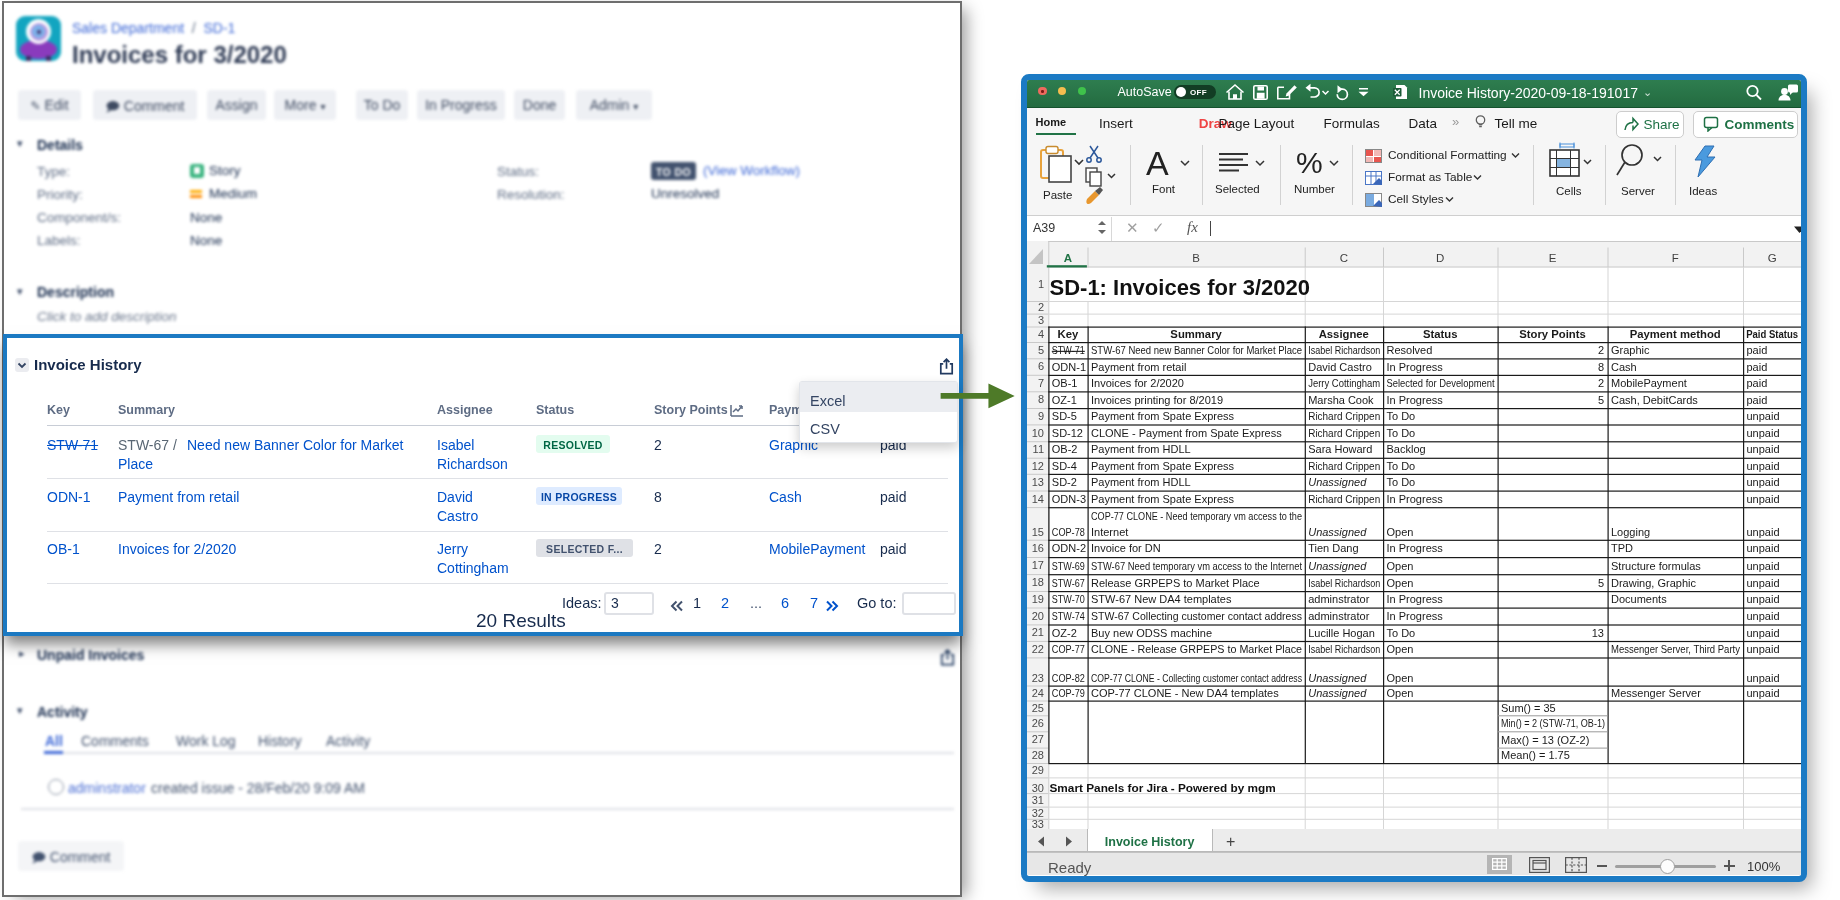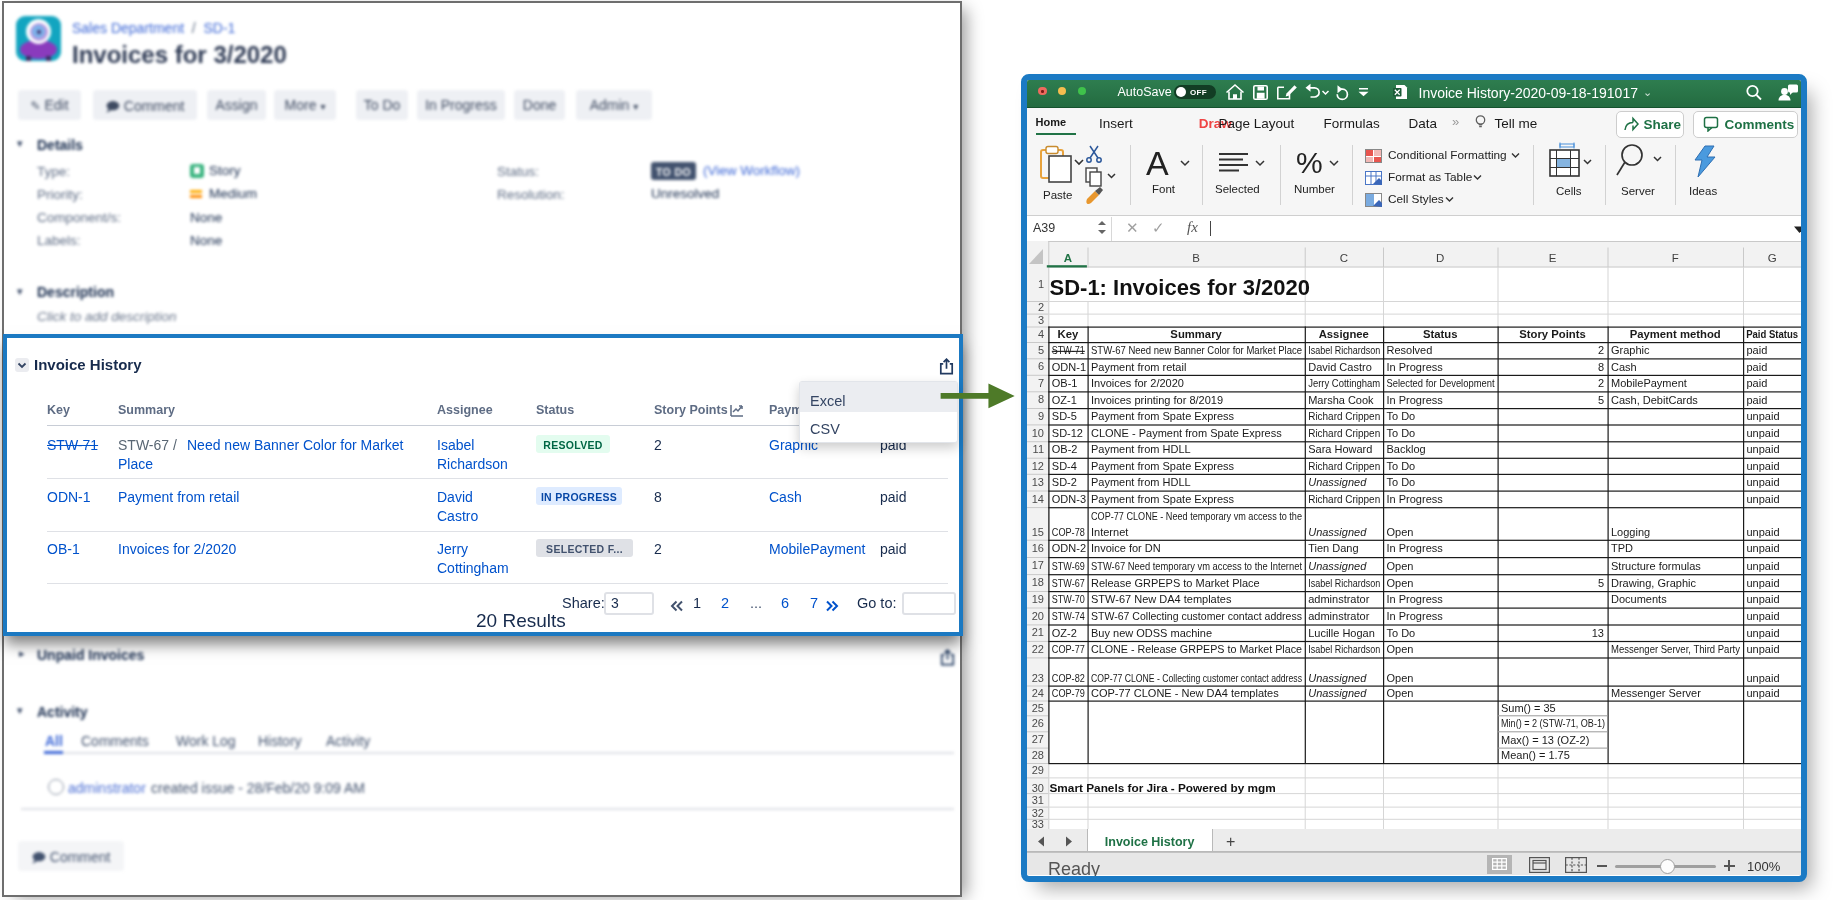--- a/index.html
+++ b/index.html
@@ -140,21 +140,21 @@
   <div class="t" style="left:430px;top:203px;font-size:14px;color:#0052cc;">Jerry</div>
   <div class="t" style="left:430px;top:222px;font-size:14px;color:#0052cc;">Cottingham</div>
   <div class="abs" style="left:529px;top:201px;width:97px;height:18px;border-radius:3px;background:#dfe1e6;"></div>
   <div class="t" style="left:529px;top:205px;width:97px;text-align:center;font-size:10.5px;font-weight:bold;color:#42526e;letter-spacing:.3px;">SELECTED F...</div>
   <div class="t" style="left:647px;top:203px;font-size:14px;color:#172b4d;">2</div>
   <div class="t" style="left:762px;top:203px;font-size:14px;color:#0052cc;">MobilePayment</div>
   <div class="t" style="left:873px;top:203px;font-size:14px;color:#172b4d;">paid</div>
   <div class="abs" style="left:40px;top:244.5px;width:901px;height:1.4px;background:#dfe1e6;"></div>
 
   <div class="t" style="left:469px;top:272px;font-size:19px;color:#172b4d;">20 Results</div>
-  <div class="t" style="left:555px;top:256.5px;font-size:14.5px;color:#172b4d;">Share:</div>
+  <div class="t" style="left:555px;top:256.5px;font-size:14.5px;color:#172b4d;">Ideas:</div>
   <div class="abs" style="left:597px;top:253.5px;width:50px;height:23px;box-sizing:border-box;border:2px solid #dfe1e6;border-radius:3px;background:#fff;"></div>
   <div class="t" style="left:604px;top:256.5px;font-size:14px;color:#172b4d;">3</div>
   <svg class="abs" style="left:663px;top:262px" width="14" height="12" viewBox="0 0 14 12">
         <g stroke="#42526e" stroke-width="2" fill="none">
           <path d="M6.5 1.5 L2 6 L6.5 10.5 M12 1.5 L7.5 6 L12 10.5"></path>
         </g>
       </svg>
   <div class="t" style="left:686px;top:256.5px;font-size:14.5px;color:#172b4d;">1</div>
   <div class="t" style="left:714px;top:256.5px;font-size:14.5px;color:#0052cc;">2</div>
   <div class="t" style="left:743px;top:256.5px;font-size:14.5px;color:#42526e;">...</div>
@@ -240,21 +240,21 @@
           <path d="M5.8 10.5 h3.4 M6.2 12.5 h2.6"></path>
         </g>
       </svg>
 <div class="t" style="left:468.0px;top:35.5px;font-size:13.5px;color:#1a1a1a;">Tell me</div>
 <div class="abs" style="left:589.0px;top:30.5px;width:68px;height:27px;background:#fff;border:1px solid #cdcdcd;border-radius:5px;box-sizing:border-box;"></div>
 <svg class="abs" style="left:596.0px;top:36.0px" width="17" height="16" viewBox="0 0 17 16">
         <g stroke="#1e7145" stroke-width="1.5" fill="none">
           <path d="M2 14 c0.5-5 3.5-7.5 8-7.5 M10 6.5 V2.5 L15 8 L10 13.5 V9.5"></path>
         </g>
       </svg>
-<div class="t" style="left:617.0px;top:36.5px;font-size:13.5px;font-weight:bold;color:#1e7145;">Share</div>
+<div class="t" style="left:617.0px;top:36.5px;font-size:13.5px;font-weight:normal;color:#1e7145;">Share</div>
 <div class="abs" style="left:666.5px;top:30.5px;width:105px;height:27px;background:#fff;border:1px solid #cdcdcd;border-radius:5px;box-sizing:border-box;"></div>
 <svg class="abs" style="left:676.0px;top:36.0px" width="17" height="16" viewBox="0 0 17 16">
         <g stroke="#1e7145" stroke-width="1.5" fill="none">
           <rect x="1.5" y="1.5" width="13" height="10" rx="2"></rect>
           <path d="M5 11.5 V15 L9 11.5"></path>
         </g>
       </svg>
 <div class="t" style="left:698.0px;top:36.5px;font-size:13.5px;font-weight:bold;color:#1e7145;">Comments</div>
 
 <svg class="abs" style="left:8.5px;top:62.0px" width="100" height="68" viewBox="0 0 100 68">
@@ -657,21 +657,21 @@
 </svg>
 <div class="abs" style="left:0;top:748.5px;width:774.5px;height:23.1px;background:#ececec;border-bottom:1px solid #b9b9b9;box-sizing:border-box;"></div>
 <svg class="abs" style="left:9.5px;top:755.5px" width="42" height="11" viewBox="0 0 42 11">
         <path d="M8 0.5 L2 5.5 L8 10.5 Z" fill="#555"></path>
         <path d="M30 0.5 L36 5.5 L30 10.5 Z" fill="#555"></path>
       </svg>
 <div class="abs" style="left:60.09999999999991px;top:748.5px;width:126.6px;height:22.8px;background:#fff;border-left:1px solid #b9b9b9;border-right:1px solid #b9b9b9;box-sizing:border-box;"></div>
 <div class="t" style="left:60.09999999999991px;top:754.5px;width:126px;text-align:center;font-size:12.5px;font-weight:bold;color:#1e7145;">Invoice History</div>
 <div class="t" style="left:199.5px;top:752.5px;font-size:16px;color:#444;">+</div>
 <div class="abs" style="left:0;top:771.6px;width:774.5px;height:23.9px;background:#e7e7e7;border-top:1px solid #c2c2c2;box-sizing:border-box;"></div>
-<div class="t" style="left:21.5px;top:779.0px;font-size:18px;color:#555;">Ready</div>
+<div class="t" style="left:21.5px;top:779.0px;font-size:15px;color:#555;">Ready</div>
 <div class="abs" style="left:460.5px;top:774.5px;width:25px;height:19px;background:#b5b5b5;"></div>
 <svg class="abs" style="left:465.5px;top:778.0px" width="15" height="12" viewBox="0 0 15 12">
         <g stroke="#fff" stroke-width="1.2" fill="none">
           <rect x="0.6" y="0.6" width="13.8" height="10.8"></rect>
           <path d="M0.6 4.2 H14.4 M0.6 7.8 H14.4 M5.2 0.6 V11.4 M9.8 0.6 V11.4"></path>
         </g>
       </svg>
 <svg class="abs" style="left:502.5px;top:776.5px" width="21" height="16" viewBox="0 0 21 16">
         <g stroke="#555" stroke-width="1.2" fill="none">
           <rect x="0.6" y="0.6" width="19.8" height="14.8"></rect>

